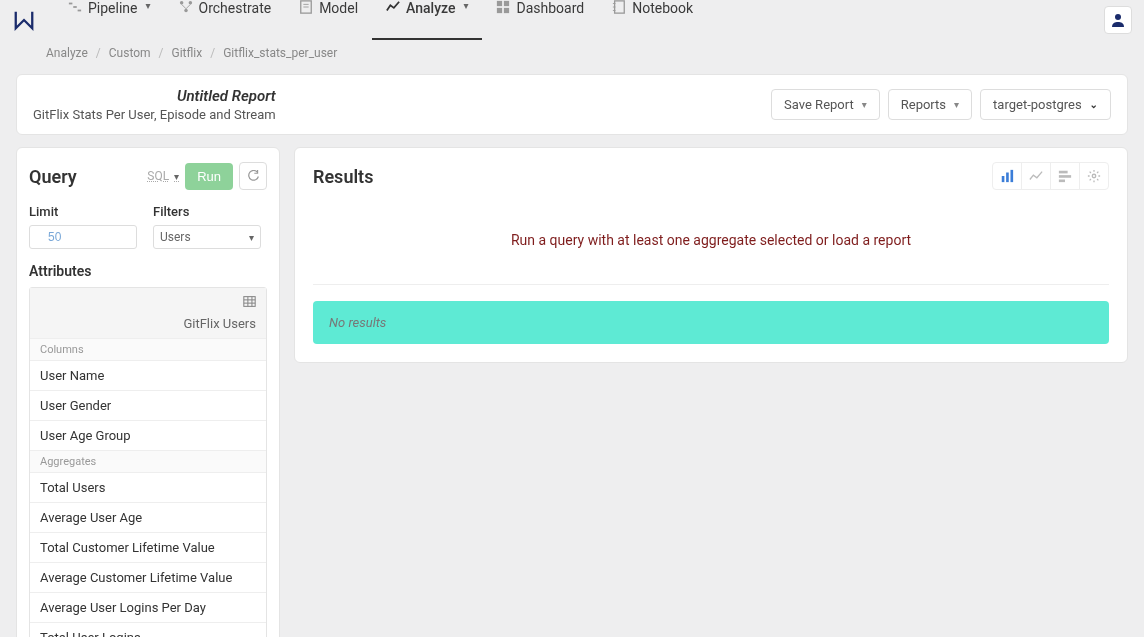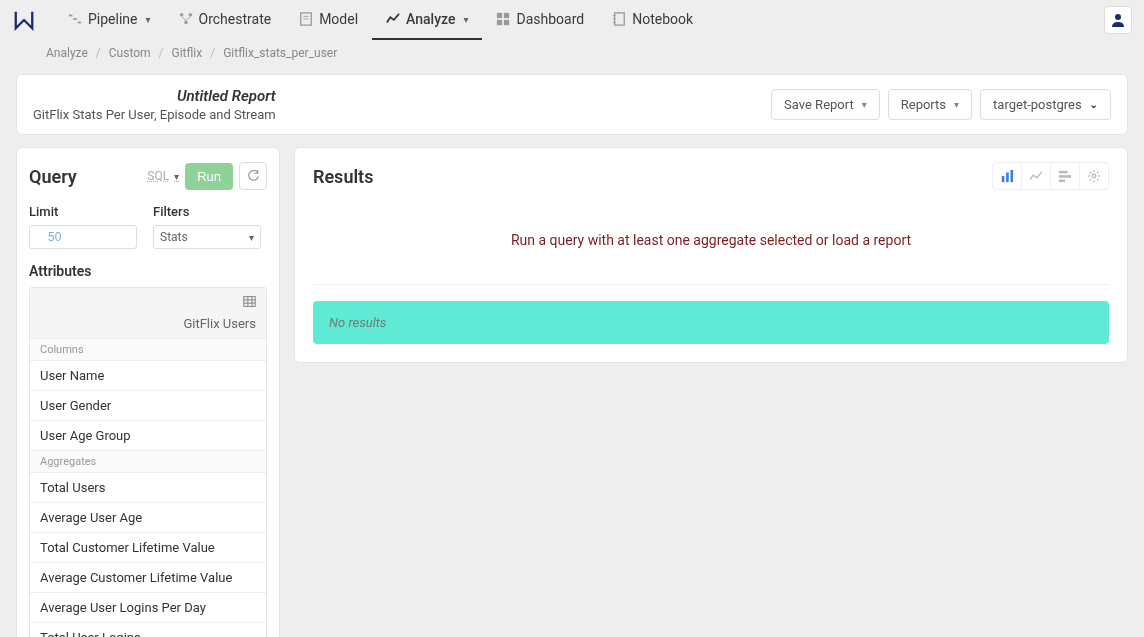--- a/index.html
+++ b/index.html
@@ -3,21 +3,21 @@
   <meta charset="utf-8">
   <style>
     * { box-sizing: border-box; margin: 0; padding: 0; }
     body { font-family: -apple-system, BlinkMacSystemFont, "Segoe UI", Roboto, sans-serif; background: #eeeeef; color: #333; font-size: 14px; }
     
     .topbar { display: flex; align-items: center; background: #eeeeef; padding: 0 12px; height: 40px; justify-content: space-between; }
     .topbar-left { display: flex; align-items: center; }
     .logo { width: 24px; height: 24px; margin-right: 18px; display:flex; align-items:center; justify-content:center;}
     .logo svg { width: 22px; height: 22px; }
     .nav { display: flex; align-items: stretch; height: 40px; }
-    .nav-item { display: flex; align-items: center; padding: 0 14px; color: #3a3a3a; cursor: pointer; gap: 6px; font-size: 14px; border-bottom: 2px solid transparent;}
+    .nav-item { display: flex; align-items: flex-start; padding: 0 14px; color: #3a3a3a; cursor: pointer; gap: 6px; font-size: 14px; border-bottom: 2px solid transparent;}
     .nav-item.active { border-bottom: 2px solid #333; font-weight: 500; }
     .nav-icon { display:inline-flex; color:#999; }
     .nav-item.active .nav-icon { color:#333; }
     .chev { font-size: 10px; color: #666; margin-left: 2px;}
     .user-btn { width: 28px; height: 28px; background:#fff; border:1px solid #ddd; border-radius:4px; display:flex; align-items:center; justify-content:center; cursor:pointer;}
     
     .breadcrumb { display:flex; align-items:center; gap:8px; padding: 6px 46px 14px 46px; font-size:12px; color:#888;}
     .breadcrumb span.sep { color:#bbb; }
     .breadcrumb span.crumb { cursor:pointer; }
     
@@ -206,21 +206,21 @@
       </div>
 
       <div class="form-row">
         <div class="form-group">
           <div class="form-label">Limit</div>
           <input class="form-input" value="50" style="">
         </div>
         <div class="form-group">
           <div class="form-label">Filters</div>
           <div class="form-select">
-            <span>Stats</span>
+            <span>Users</span>
             <span class="chev">▾</span>
           </div>
         </div>
       </div>
 
       <div class="section-label">Attributes</div>
       <div class="attr-list">
         <div class="attr-table-header">
           <span>
               <svg width="13" height="13" viewBox="0 0 16 16" fill="none" stroke="#888" stroke-width="1.3">

